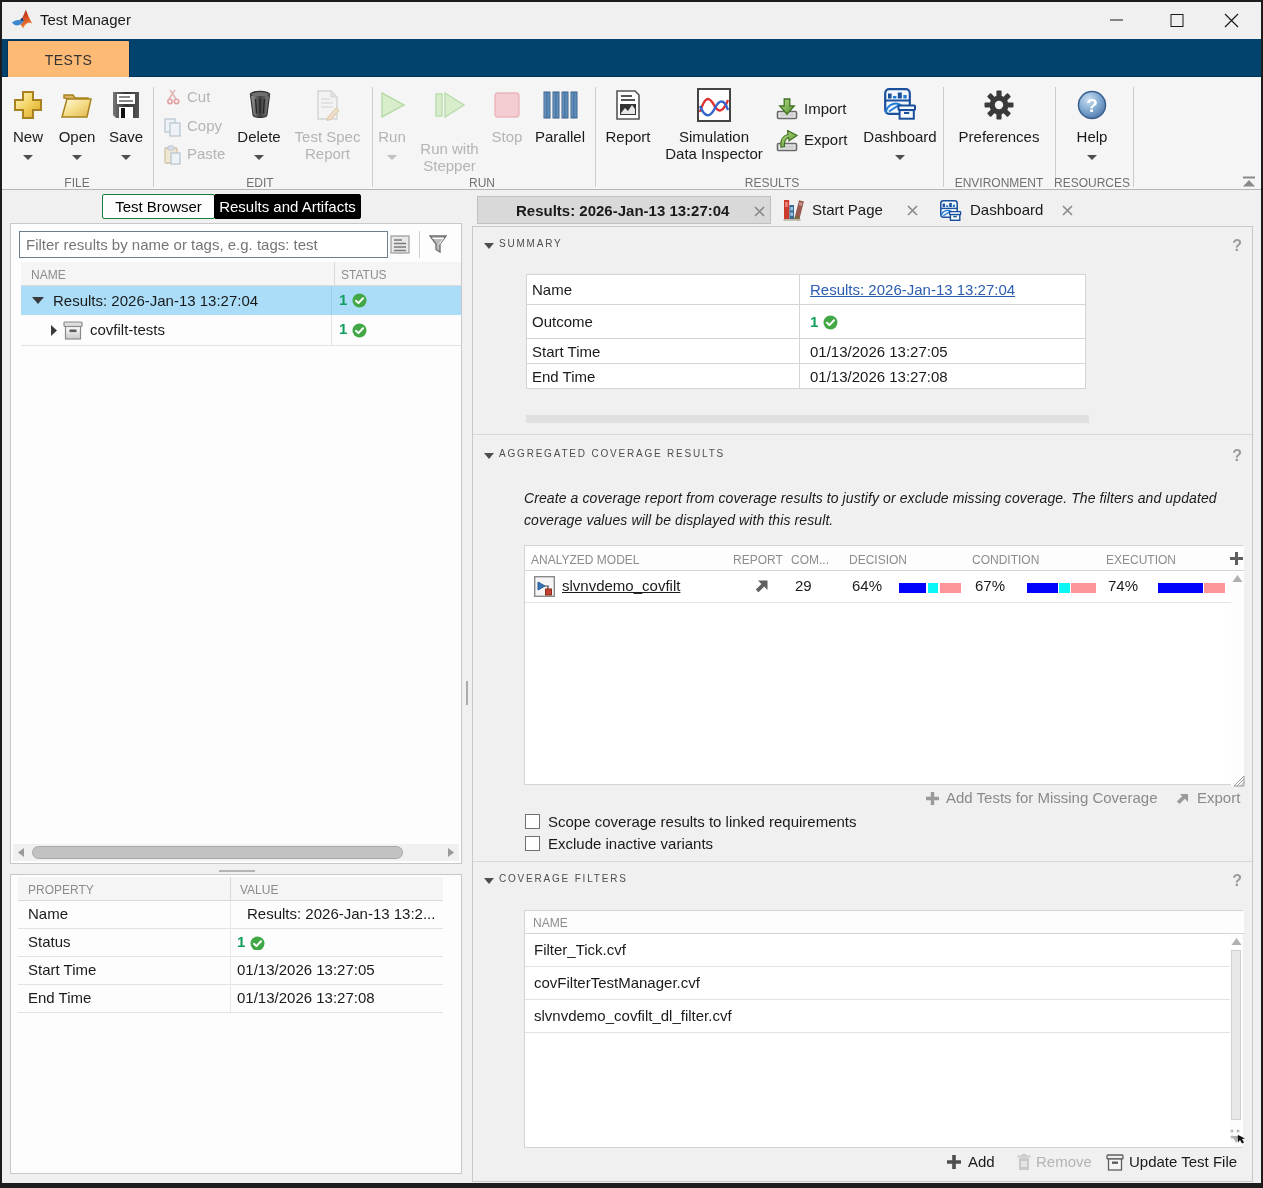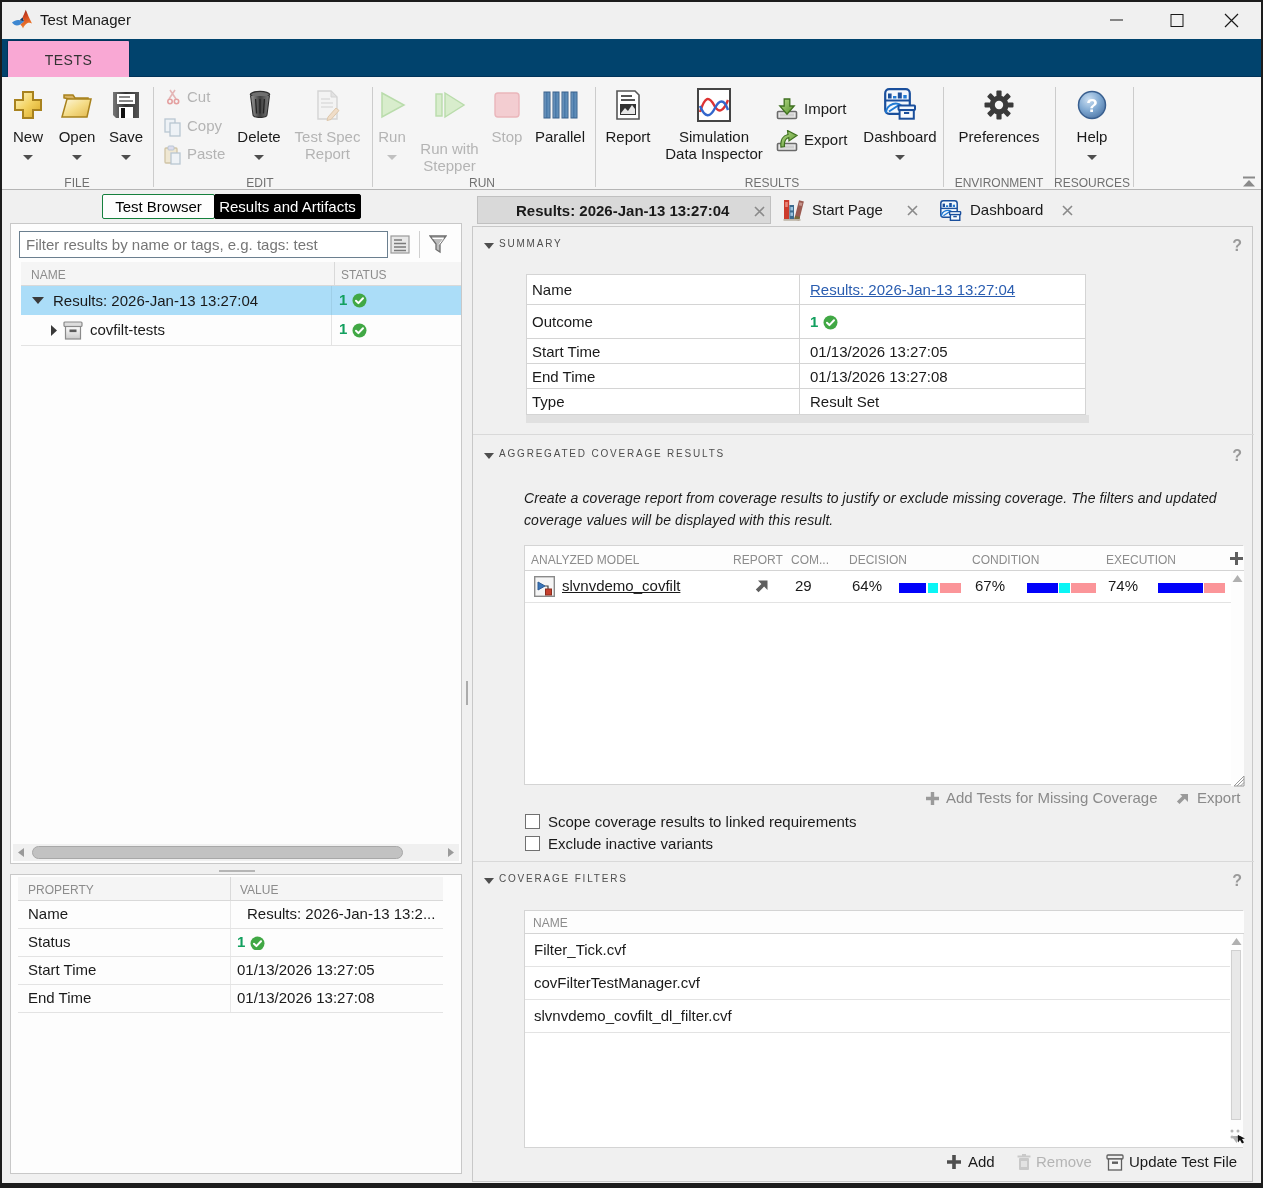--- a/index.html
+++ b/index.html
@@ -4,21 +4,21 @@
 <style>
 * { margin:0; padding:0; box-sizing:border-box; }
 html,body { width:1263px; height:1188px; font-family:"Liberation Sans",sans-serif; background:#f0f0f0; overflow:hidden; }
 #win { position:absolute; left:0; top:0; width:1263px; height:1188px; background:#f0f0f0; border:2px solid #1c1c1c; }
 
 #titlebar { position:absolute; left:0; top:0; width:1259px; height:37px; background:#f0f0f0; }
 #titlebar .ttext { position:absolute; left:38px; top:9px; font-size:15px; color:#1a1a1a; }
 .winbtn { position:absolute; top:0; width:58px; height:35px; }
 
 #ribbon { position:absolute; left:0; top:37px; width:1259px; height:38px; background:#01436d; border-bottom:1px solid #01335a; }
-#tests-tab { position:absolute; left:5px; top:1px; width:123px; height:38px; background:#f9a8d4; border:1px solid #01335a; border-bottom:none; border-radius:2px 2px 0 0; text-align:center; font-size:14px; color:#333; line-height:38px; letter-spacing:0.5px;}
+#tests-tab { position:absolute; left:5px; top:1px; width:123px; height:38px; background:#fdba74; border:1px solid #01335a; border-bottom:none; border-radius:2px 2px 0 0; text-align:center; font-size:14px; color:#333; line-height:38px; letter-spacing:0.5px;}
 
 #toolbar { position:absolute; left:0; top:75px; width:1259px; height:113px; background:#f5f5f5; border-bottom:1px solid #b5b5b5;}
 .tsep { position:absolute; top:10px; height:100px; width:1px; background:#cccccc; }
 .glabel { position:absolute; top:99px; font-size:12px; color:#707070; text-align:center; }
 .tbtn-label { position:absolute; font-size:15px; color:#1a1a1a; text-align:center; white-space:nowrap;}
 .tbtn-label.dis { color:#b4b4b4; }
 .drop { width:0;height:0;border-left:5px solid transparent;border-right:5px solid transparent;border-top:5px solid #4e4e4e; position:absolute;}
 .drop.dis { border-top-color:#c0c0c0; }
 
 #main { position:absolute; left:2px; top:189px; width:1255px; height:992px; background:#f0f0f0; }
@@ -447,24 +447,20 @@
                 </svg></td>
             </tr>
         <tr style="height:25px;">
               <td>Start Time</td>
               <td>01/13/2026 13:27:05</td>
             </tr>
         <tr style="height:25px;">
               <td>End Time</td>
               <td>01/13/2026 13:27:08</td>
             </tr>
-        <tr style="height:26px;">
-              <td>Type</td>
-              <td>Result Set</td>
-            </tr>
       </tbody>
         </table>
       <div style="position:absolute;left:53px;top:188px;width:563px;height:8px;background:#e0e0e0;"></div>
       <div style="position:absolute;left:0px;top:207px;width:781px;height:1px;background:#d9d9d9;"></div>
 
       <svg width="10" height="8" style="position:absolute;left:11px;top:225px;">
           <path d="M0 1 h10 l-5 6 z" fill="#4e4e4e"></path>
         </svg>
       <span class="sechdr" style="position:absolute;left:26px;top:221px;">AGGREGATED COVERAGE RESULTS</span>
       <span class="qmark" style="top:220px;">?</span>

